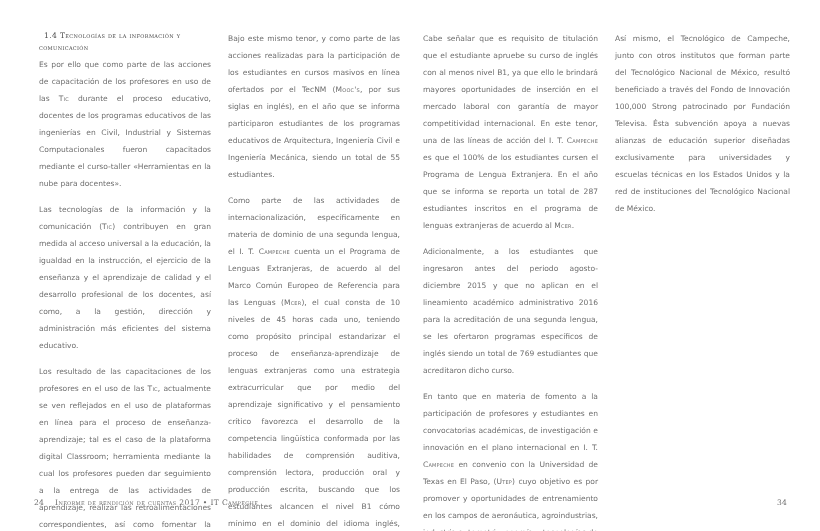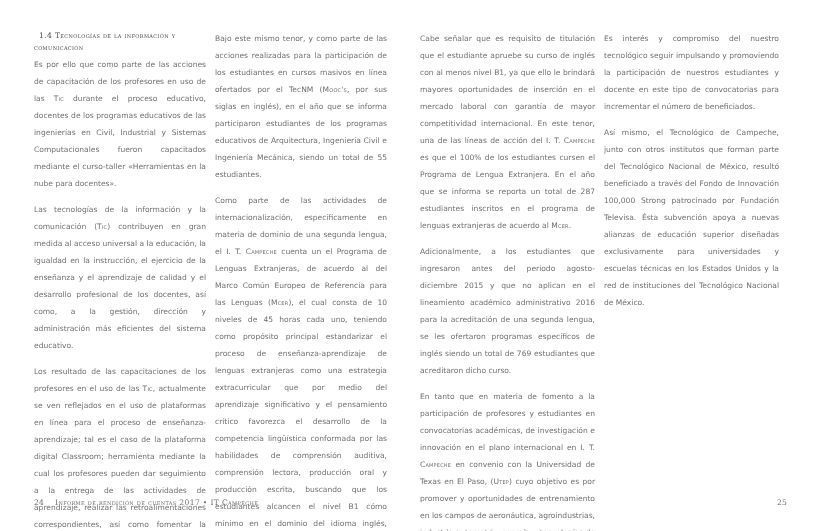--- a/index.html
+++ b/index.html
@@ -32,22 +32,23 @@
     width: 410px;
     padding: 30px 10px 0 34px;
   }
   .page-right {
     width: 410px;
     padding: 30px 30px 6px 10px;
   }
   .cols {
     display: flex;
     flex-direction: row;
-    gap: 9px;
+    gap: 17px;
     height: 455px;
+    justify-content: flex-end;
   }
   .col {
     width: 172px;
     box-sizing: border-box;
   }
   .page-right .col {
     width: 175px;
   }
   h2.heading {
     font-family: "DejaVu Serif", serif;
@@ -147,24 +148,23 @@
   <div class="page page-right">
     <div class="cols">
 
       <div class="col">
         <p class="para tight">Cabe señalar que es requisito de titulación que el estudiante apruebe su curso de inglés con al menos nivel B1, ya que ello le brindará mayores oportunidades de inserción en el mercado laboral con garantía de mayor competitividad internacional. En este tenor, una de las líneas de acción del I. T. <span class="sc">Campeche</span> es que el 100% de los estudiantes cursen el Programa de Lengua Extranjera. En el año que se informa se reporta un total de 287 estudiantes inscritos en el programa de lenguas extranjeras de acuerdo al <span class="sc">Mcer</span>.</p>
         <p class="para">Adicionalmente, a los estudiantes que ingresaron antes del periodo agosto-diciembre 2015 y que no aplican en el lineamiento académico administrativo 2016 para la acreditación de una segunda lengua, se les ofertaron programas específicos de inglés siendo un total de 769 estudiantes que acreditaron dicho curso.</p>
         <p class="para">En tanto que en materia de fomento a la participación de profesores y estudiantes en convocatorias académicas, de investigación e innovación en el plano internacional en I. T. <span class="sc">Campeche</span> en convenio con la Universidad de Texas en El Paso, (<span class="sc">Utep</span>) cuyo objetivo es por promover y oportunidades de entrenamiento en los campos de aeronáutica, agroindustrias, industria automotriz, energía y tecnologías de la comunicación y la información.</p>
       </div>
 
       <div class="col">
-        <p class="para tight">Es interés y compromiso del nuestro tecnológico seguir impulsando y promoviendo la participación de nuestros estudiantes y docente en este tipo de convocatorias para incrementar el número de beneficiados.</p>
         <p class="para">Así mismo, el Tecnológico de Campeche, junto con otros institutos que forman parte del Tecnológico Nacional de México, resultó beneficiado a través del Fondo de Innovación 100,000 Strong patrocinado por Fundación Televisa. Ésta subvención apoya a nuevas alianzas de educación superior diseñadas exclusivamente para universidades y escuelas técnicas en los Estados Unidos y la red de instituciones del Tecnológico Nacional de México.</p>
       </div>
 
     </div>
 
     <div class="footer footer-right">
-      <span class="folio">25</span>
+      <span class="folio">34</span>
     </div>
   </div>
 
 </div>
 
 </body></html>

